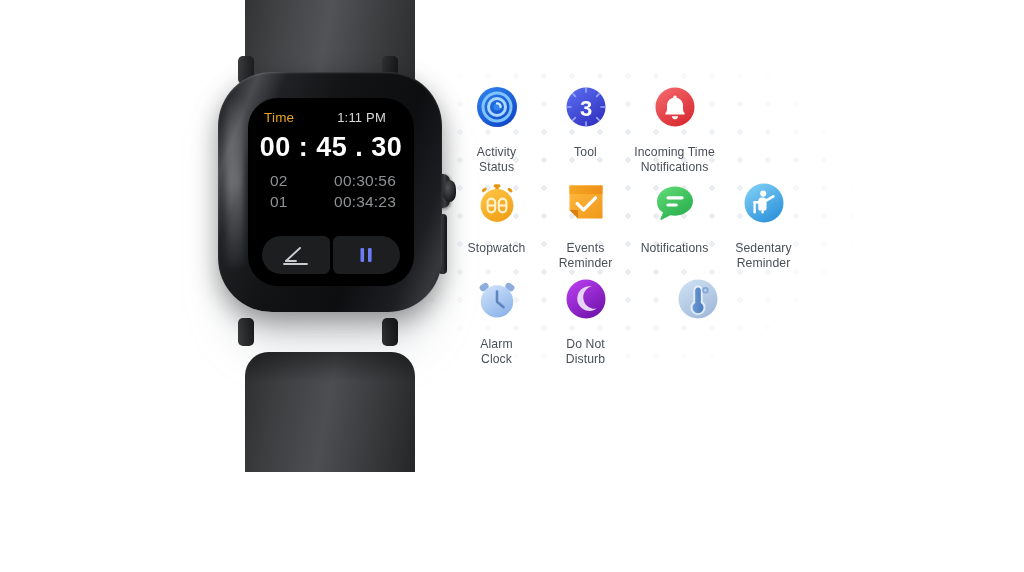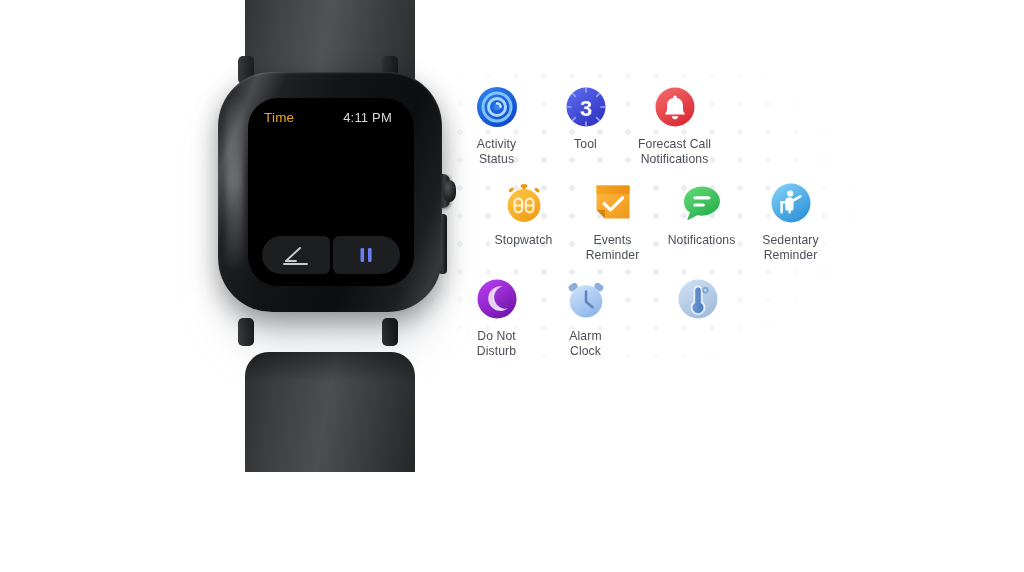--- a/index.html
+++ b/index.html
@@ -182,21 +182,21 @@
     top: 26px;
     width: 166px;
     height: 188px;
     border-radius: 30px;
     background: #000000;
     overflow: hidden;
   }
 
   #screen-statusbar {
     position: absolute;
-    left: 0; right: 6px;
+    left: 0; right: 12px;
     top: 10px;
     height: 18px;
     display: flex;
     align-items: center;
     justify-content: space-between;
     padding: 0 16px;
   }
   #status-label {
     color: #e8a721;
     font-size: 13.5px;
@@ -262,37 +262,37 @@
     position: absolute;
     left: 452px;
     top: 84px;
     width: 410px;
   }
   .feature-row {
     display: flex;
     position: relative;
   }
   #feature-row-0 { height: 96px; }
-  #feature-row-1 { height: 96px; justify-content: center; }
+  #feature-row-1 { height: 96px; }
   #feature-row-2 { height: 96px; }
 
   .feature-item {
     width: 89px;
     display: flex;
     flex-direction: column;
     align-items: center;
   }
   .feature-icon {
     width: 46px;
     height: 46px;
     position: relative;
     display: block;
   }
   .feature-label {
-    margin-top: 7px;
+    margin-top: 15px;
     text-align: center;
     color: #4a4f57;
     font-size: 12.2px;
     line-height: 14.5px;
     white-space: pre-line;
     letter-spacing: 0.1px;
   }
   .feature-label sup {
     font-size: 7.5px;
     vertical-align: super;
@@ -328,24 +328,35 @@
     <div id="crown-button"></div>
     <div id="crown-knob"></div>
 
     <div id="watch-case">
       <div id="case-gloss"></div>
 
       <div id="watch-screen">
 
         <div id="screen-statusbar">
           <span id="status-label">Time</span>
-          <span id="status-time">4:11 PM</span>
+          <span id="status-time">1:11 PM</span>
         </div>
 
-
+        <div id="elapsed-time">00 : 45 . 30</div>
+
+        <div id="lap-list">
+          <div class="lap-row">
+            <span class="lap-index">02</span>
+            <span class="lap-value">00:30:56</span>
+          </div>
+          <div class="lap-row">
+            <span class="lap-index">01</span>
+            <span class="lap-value">00:34:23</span>
+          </div>
+        </div>
 
         <div id="screen-controls">
           <div id="btn-edit" class="ctl-btn">
             <span>
               <svg width="26" height="20" viewBox="0 0 26 20">
                 <path d="M3 16 L17 3" stroke="#c9ccd1" stroke-width="1.9" fill="none" stroke-linecap="round"></path>
                 <path d="M3 16 L13 16" stroke="#c9ccd1" stroke-width="1.9" fill="none" stroke-linecap="round"></path>
                 <path d="M3 16 L3 9" stroke="#c9ccd1" stroke-width="1.9" fill="none" stroke-linecap="round" opacity="0"></path>
                 <path d="M1 19 L24 19" stroke="#c9ccd1" stroke-width="1.9" fill="none" stroke-linecap="round"></path>
               </svg>
@@ -426,21 +437,21 @@
               </linearGradient>
             </defs>
             <circle cx="23" cy="23" r="19.5" fill="url(#gBell)"></circle>
             <path d="M23 11.4 c0.95 0 1.7 0.75 1.7 1.65 v0.7 c3.7 0.8 6.3 4 6.3 7.8 v3.6
                      c0 1.5 0.55 2.85 1.5 3.85 c0.55 0.6 0.15 1.6 -0.7 1.6 h-17.6
                      c-0.85 0 -1.25 -1 -0.7 -1.6 c0.95 -1 1.5 -2.35 1.5 -3.85 v-3.6
                      c0 -3.8 2.6 -7 6.3 -7.8 v-0.7 c0 -0.9 0.75 -1.65 1.7 -1.65 z" fill="#ffffff"></path>
             <path d="M19.9 32.3 h6.2 c0 1.75 -1.4 3.1 -3.1 3.1 c-1.7 0 -3.1 -1.35 -3.1 -3.1 z" fill="#ffffff"></path>
           </svg>
         </span>
-        <span class="feature-label">Forecast Call
+        <span class="feature-label">Incoming Time
 Notifications</span>
       </div>
     </div>
 
     <div class="feature-row" id="feature-row-1">
 
       <div class="feature-item">
         <span class="feature-icon">
           <svg width="46" height="46" viewBox="0 0 46 46">
             <defs>
@@ -533,52 +544,52 @@
 Reminder</span>
       </div>
     </div>
 
     <div class="feature-row" id="feature-row-2">
 
       <div class="feature-item">
         <span class="feature-icon">
           <svg width="46" height="46" viewBox="0 0 46 46">
             <defs>
+              <linearGradient id="gAlarm" x1="0.15" y1="0" x2="0.75" y2="1">
+                <stop offset="0%" stop-color="#cfe2fb"></stop>
+                  <stop offset="100%" stop-color="#8bb3e8"></stop>
+              </linearGradient>
+            </defs>
+            <rect x="5.4" y="7.8" width="9.4" height="6.6" rx="3.1" fill="#8faddc" transform="rotate(-36 10 11)"></rect>
+            <rect x="31.2" y="7.8" width="9.4" height="6.6" rx="3.1" fill="#8faddc" transform="rotate(36 36 11)"></rect>
+            <circle cx="23" cy="25.4" r="16.2" fill="url(#gAlarm)"></circle>
+            <path d="M23 15.6 v10.2 l6.6 5.4" stroke="#5f84bb" stroke-width="2.5" fill="none" stroke-linecap="round" stroke-linejoin="round"></path>
+          </svg>
+        </span>
+        <span class="feature-label">Alarm
+Clock</span>
+      </div>
+
+      <div class="feature-item">
+        <span class="feature-icon">
+          <svg width="46" height="46" viewBox="0 0 46 46">
+            <defs>
               <linearGradient id="gDnd" x1="0.15" y1="0" x2="0.85" y2="1">
                 <stop offset="0%" stop-color="#b93ef0"></stop>
                   <stop offset="100%" stop-color="#6d11a8"></stop>
               </linearGradient>
             </defs>
             <circle cx="23" cy="23" r="19.5" fill="url(#gDnd)"></circle>
             <path d="M28.8 10.6 c-6.6 -1.4 -13.2 3.2 -14.4 9.9 c-1.2 6.8 3.5 13.2 10.2 14.3
                      c3.3 0.55 6.5 -0.3 9 -2.2 c-6.3 0.9 -12.2 -3.4 -13.2 -9.7
                      c-0.75 -4.7 1.5 -9.2 5.4 -11.5 c1 -0.6 2 -0.7 3 -0.8 z" fill="#e8d3f8"></path>
           </svg>
         </span>
         <span class="feature-label">Do Not
 Disturb</span>
-      </div>
-
-      <div class="feature-item">
-        <span class="feature-icon">
-          <svg width="46" height="46" viewBox="0 0 46 46">
-            <defs>
-              <linearGradient id="gAlarm" x1="0.15" y1="0" x2="0.75" y2="1">
-                <stop offset="0%" stop-color="#cfe2fb"></stop>
-                  <stop offset="100%" stop-color="#8bb3e8"></stop>
-              </linearGradient>
-            </defs>
-            <rect x="5.4" y="7.8" width="9.4" height="6.6" rx="3.1" fill="#8faddc" transform="rotate(-36 10 11)"></rect>
-            <rect x="31.2" y="7.8" width="9.4" height="6.6" rx="3.1" fill="#8faddc" transform="rotate(36 36 11)"></rect>
-            <circle cx="23" cy="25.4" r="16.2" fill="url(#gAlarm)"></circle>
-            <path d="M23 15.6 v10.2 l6.6 5.4" stroke="#5f84bb" stroke-width="2.5" fill="none" stroke-linecap="round" stroke-linejoin="round"></path>
-          </svg>
-        </span>
-        <span class="feature-label">Alarm
-Clock</span>
       </div>
 
       <div class="feature-item" id="item-temperature">
         <span class="feature-icon">
           <svg width="46" height="46" viewBox="0 0 46 46">
             <defs>
               <linearGradient id="gTempBg" x1="0.2" y1="0" x2="0.8" y2="1">
                 <stop offset="0%" stop-color="#cddff2"></stop>
                   <stop offset="100%" stop-color="#9fb9da"></stop>
               </linearGradient>

